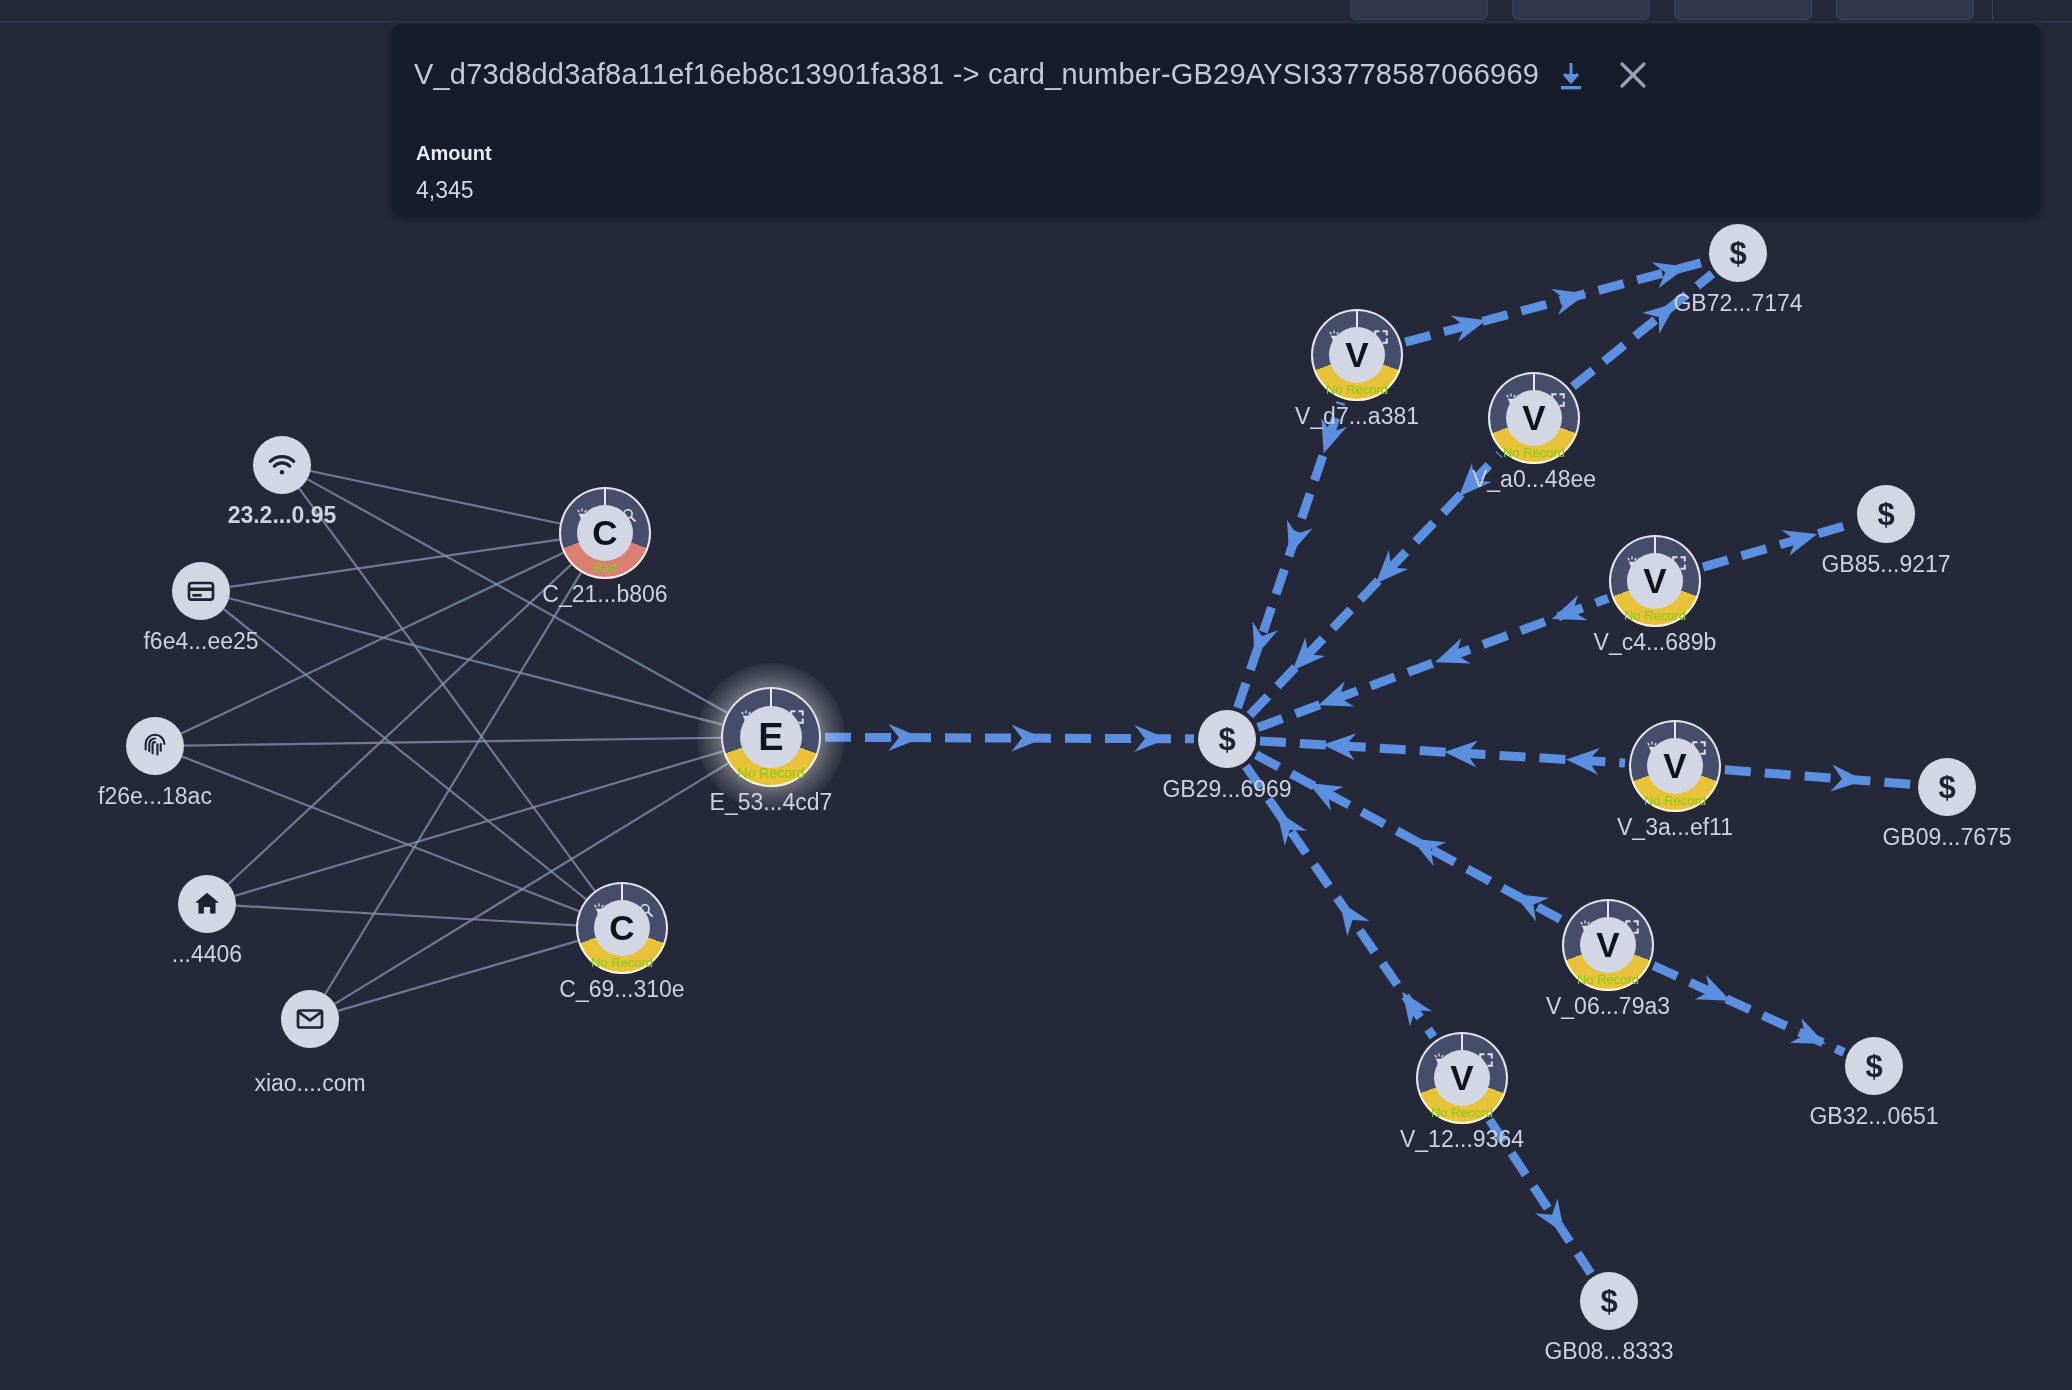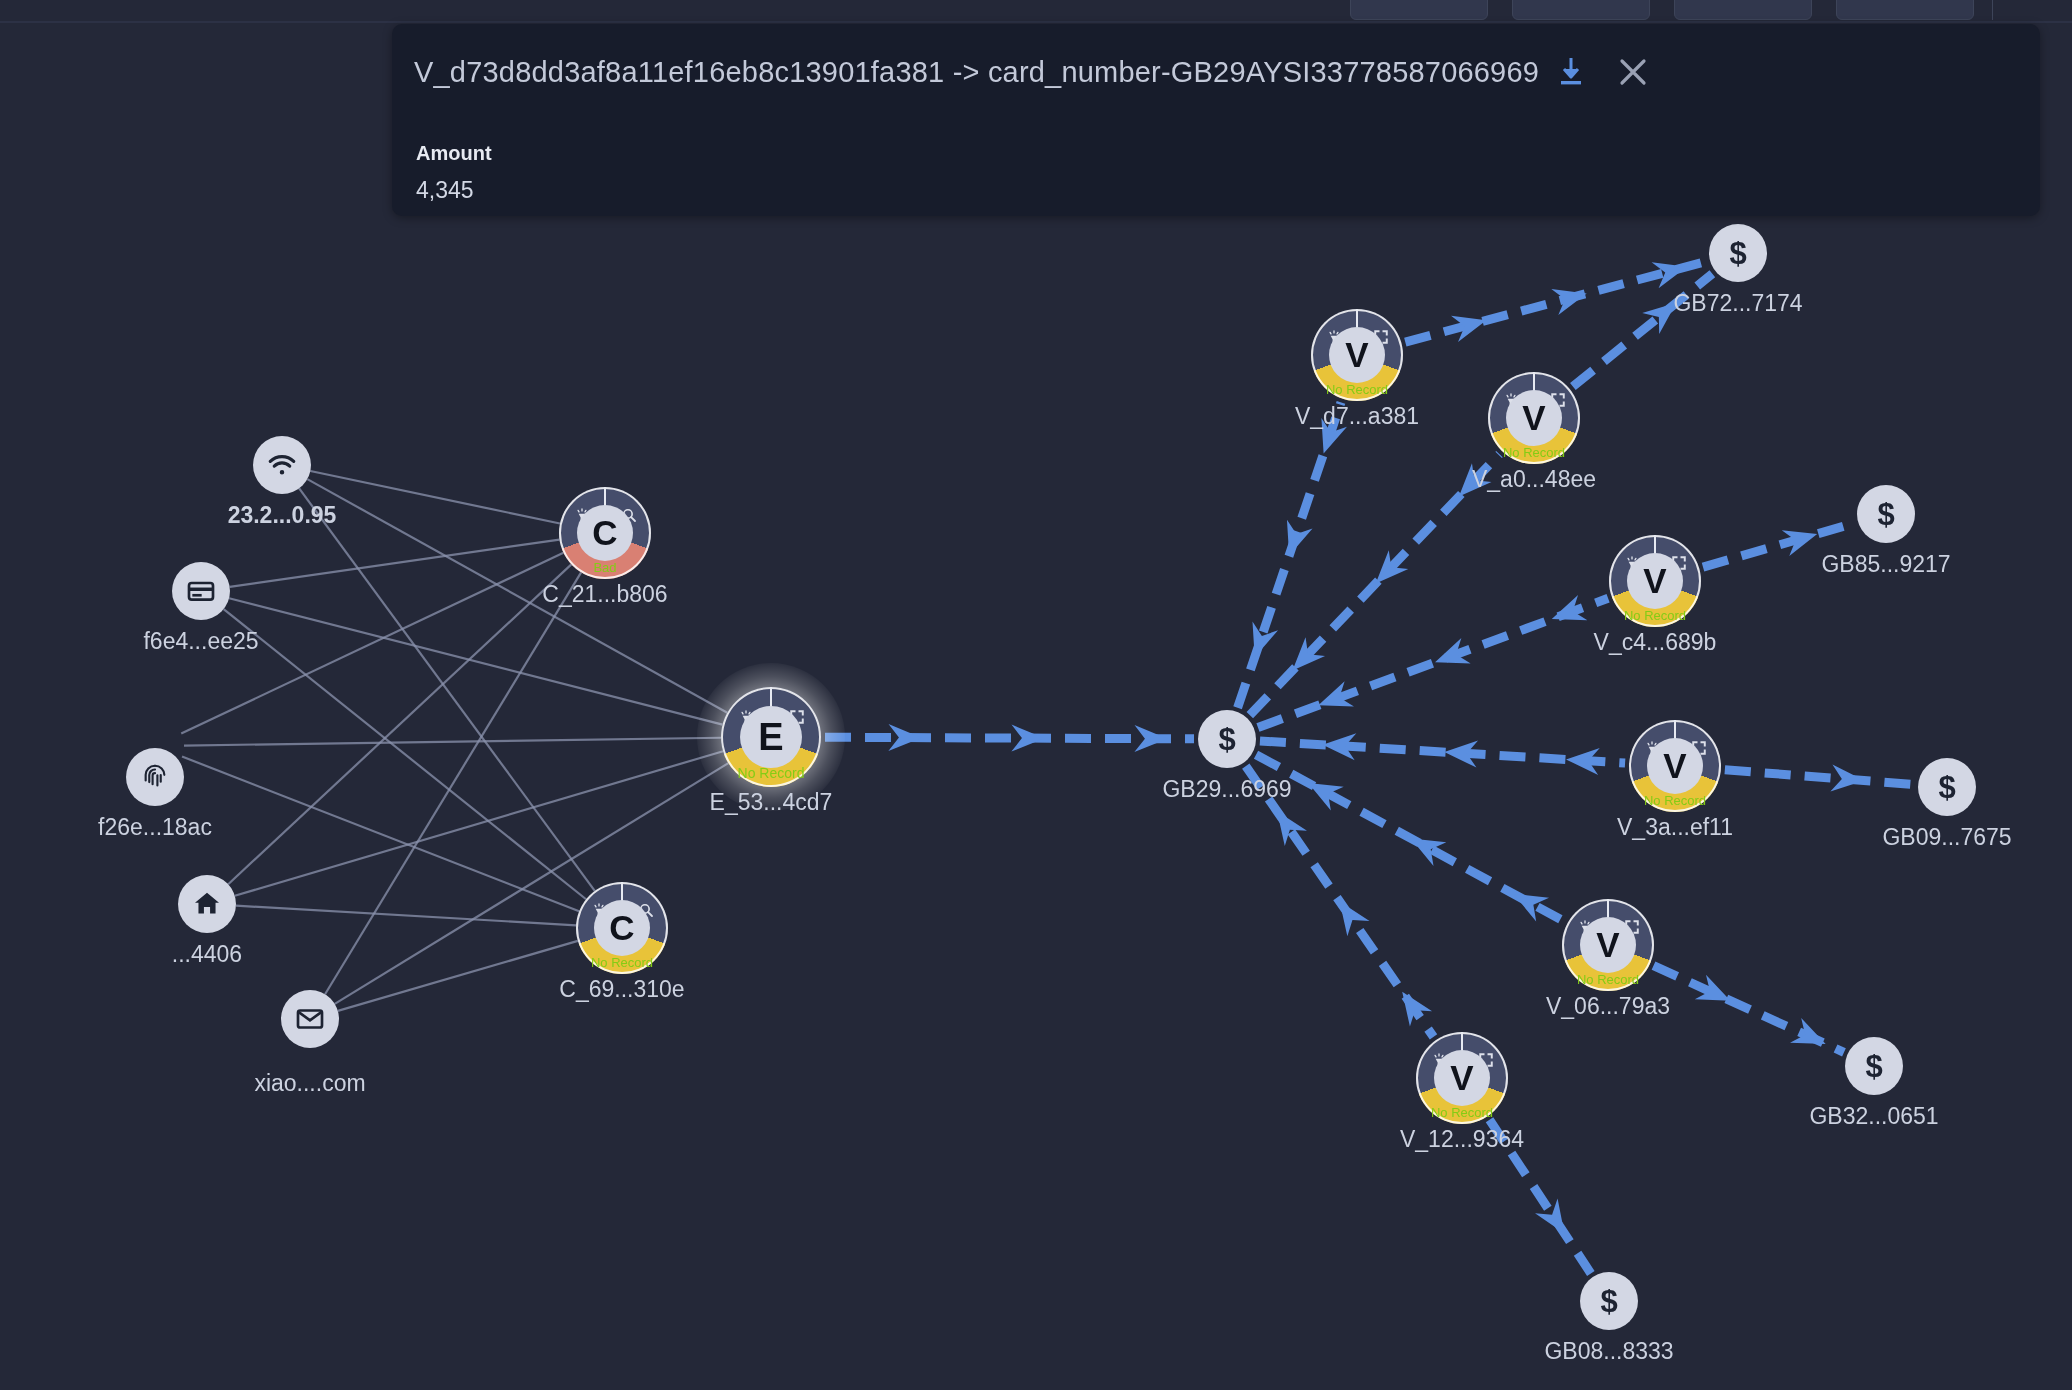--- a/index.html
+++ b/index.html
@@ -46,23 +46,23 @@
   #details-panel {
     position: absolute;
     left: 392px; top: 24px;
     width: 1648px; height: 192px;
     background: #171c2b;
     border-radius: 10px;
     box-shadow: 0 2px 10px rgba(0,0,0,.35);
     z-index: 40;
   }
   #panel-title-row {
-    position: absolute; left: 22px; top: 32px;
+    position: absolute; left: 22px; top: 21px;
     right: 22px; height: 46px;
-    display: flex; align-items: flex-start;
+    display: flex; align-items: flex-end;
   }
   #panel-title {
     font-size: 29px;
     color: #c3c9d9;
     letter-spacing: .2px;
     white-space: nowrap;
     font-family: "Liberation Sans", sans-serif;
   }
   #download-icon {
     margin-left: 18px;
@@ -294,21 +294,21 @@
       <div class="node" style="left: 201px; top: 591px;">
         <div class="plain-node">
           <svg viewBox="0 0 24 24" width="32" height="32">
             <rect x="3" y="6" width="18" height="12.5" rx="2" stroke="#1d2332" stroke-width="2" fill="none"></rect>
             <rect x="3" y="9.4" width="18" height="2.6" fill="#1d2332"></rect>
             <rect x="5.5" y="14.2" width="7" height="2" fill="#1d2332"></rect>
           </svg>
         </div>
         <div class="node-label" style="top: 66px;">f6e4...ee25</div>
       </div>
-      <div class="node" style="left: 155px; top: 777px;">
+      <div class="node" style="left: 155px; top: 746px;">
         <div class="plain-node">
           <svg viewBox="0 0 24 24" width="32" height="32">
             <path d="M12 3.6c-4 0-7 3-7 6.8v4.2" stroke="#1d2332" stroke-width="1.6" fill="none" stroke-linecap="round"></path>
             <path d="M12 6.4c-2.4 0-4.3 1.8-4.3 4.1v5.3" stroke="#1d2332" stroke-width="1.6" fill="none" stroke-linecap="round"></path>
             <path d="M12 9.1c-1 0-1.8.8-1.8 1.7v6.6" stroke="#1d2332" stroke-width="1.6" fill="none" stroke-linecap="round"></path>
             <path d="M19 10.4c0-3.8-3.1-6.8-7-6.8" stroke="#1d2332" stroke-width="1.6" fill="none" stroke-linecap="round"></path>
             <path d="M16.3 10.5v5.1" stroke="#1d2332" stroke-width="1.6" fill="none" stroke-linecap="round"></path>
             <path d="M13.8 10.8v7.6" stroke="#1d2332" stroke-width="1.6" fill="none" stroke-linecap="round"></path>
           </svg>
         </div>

